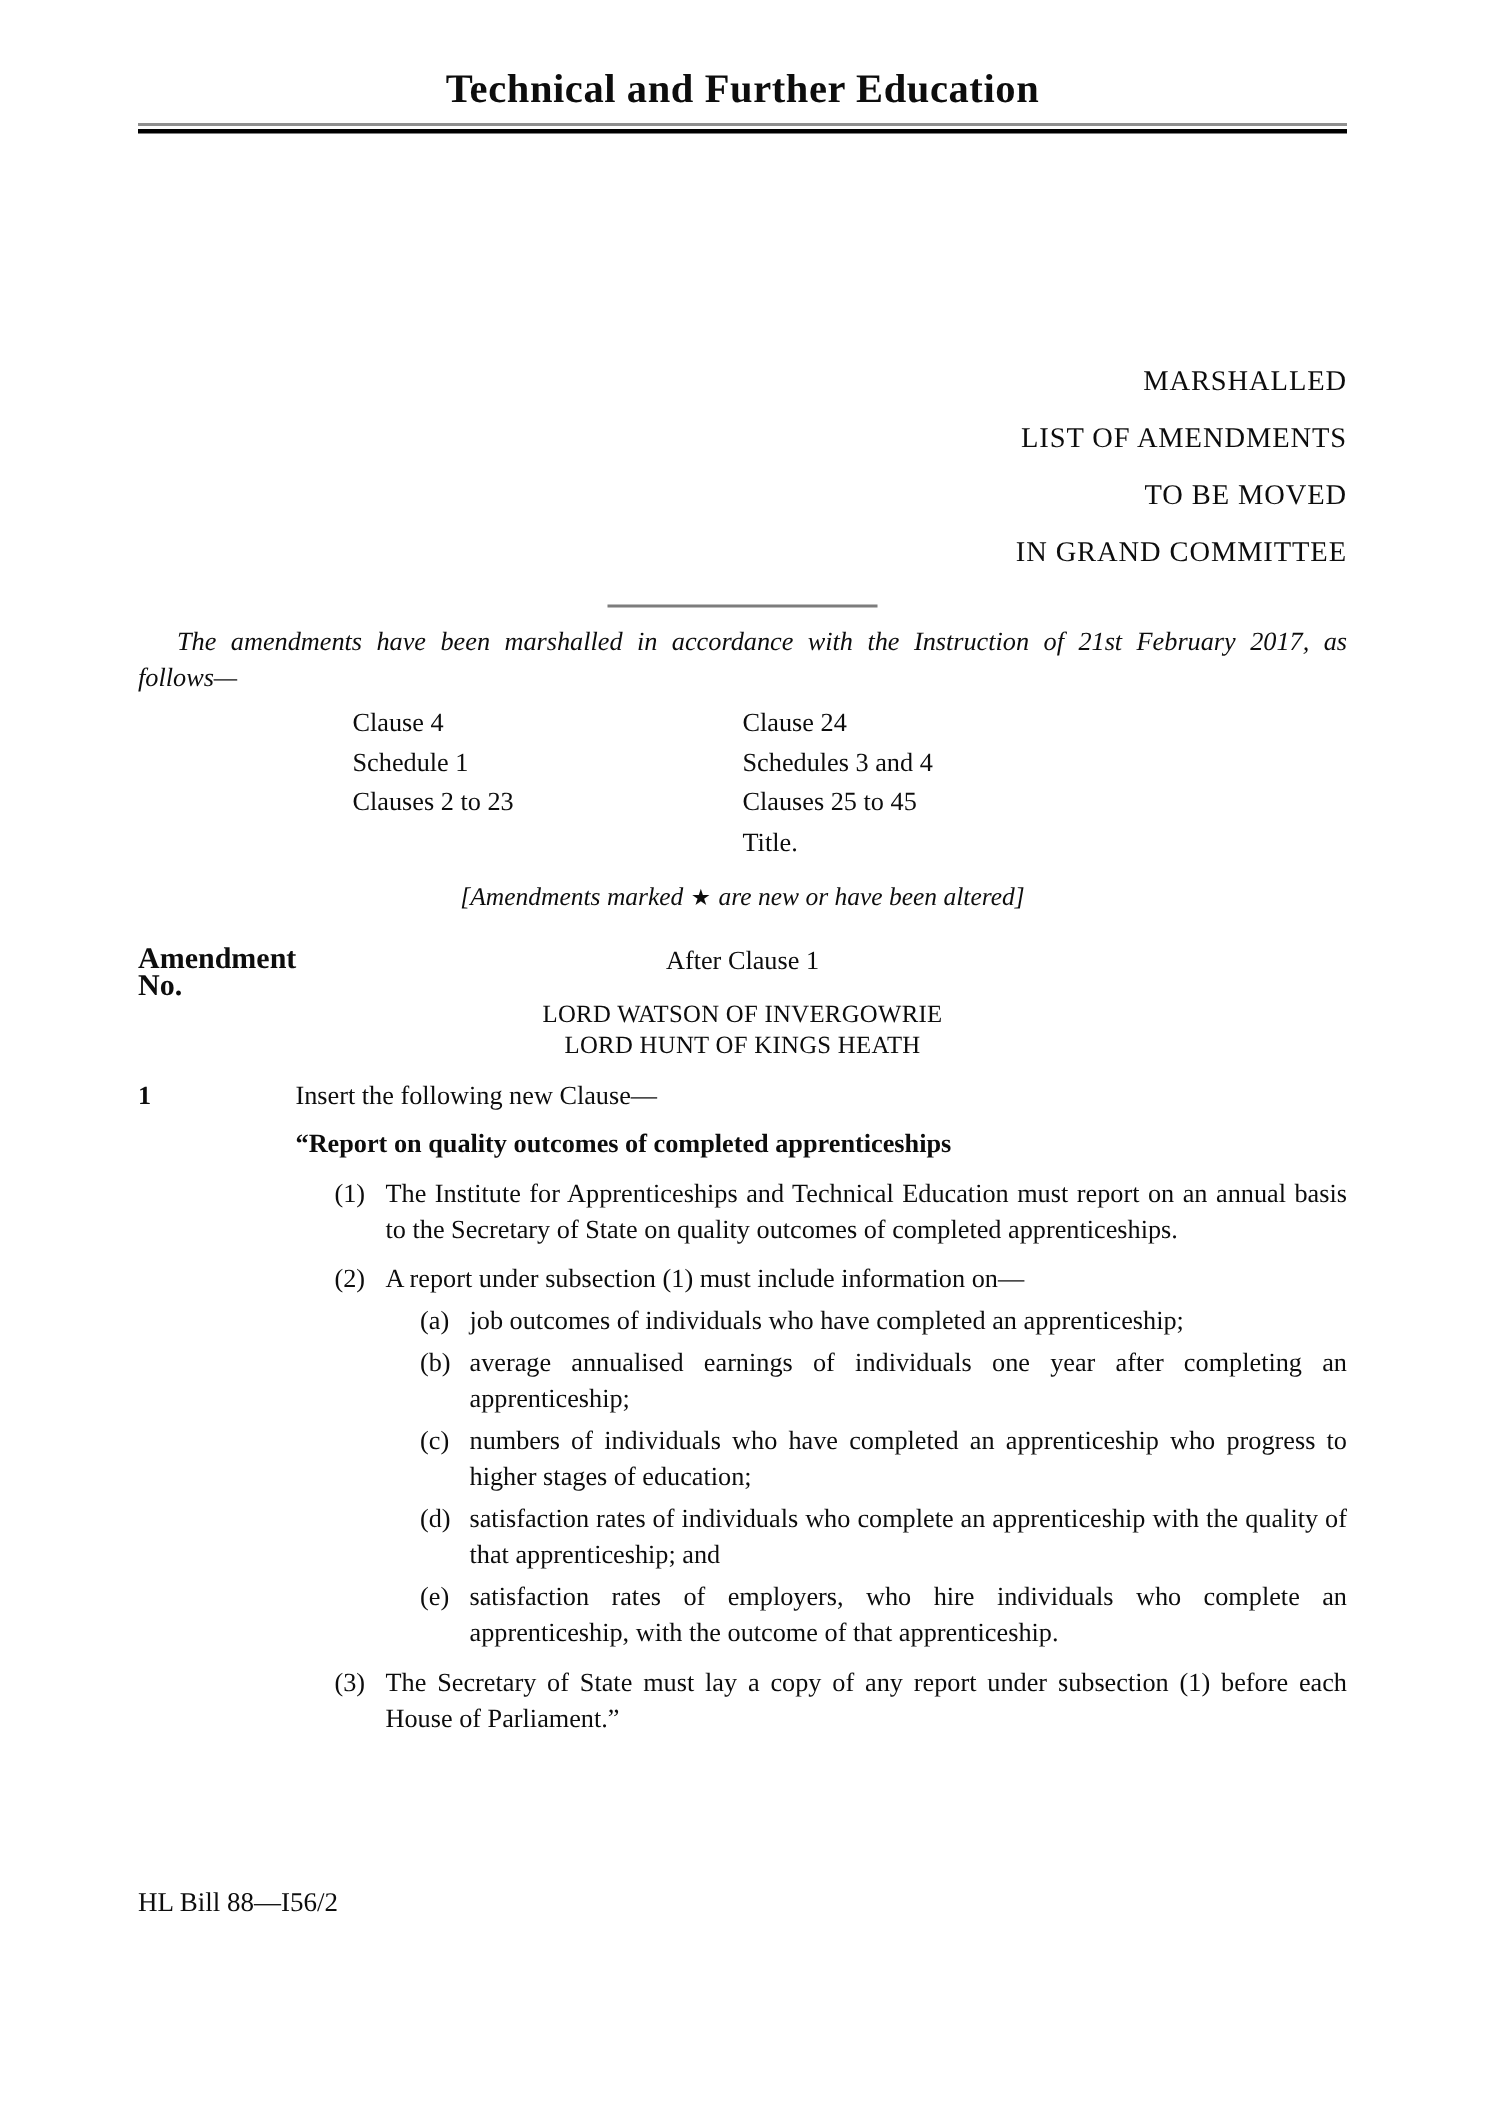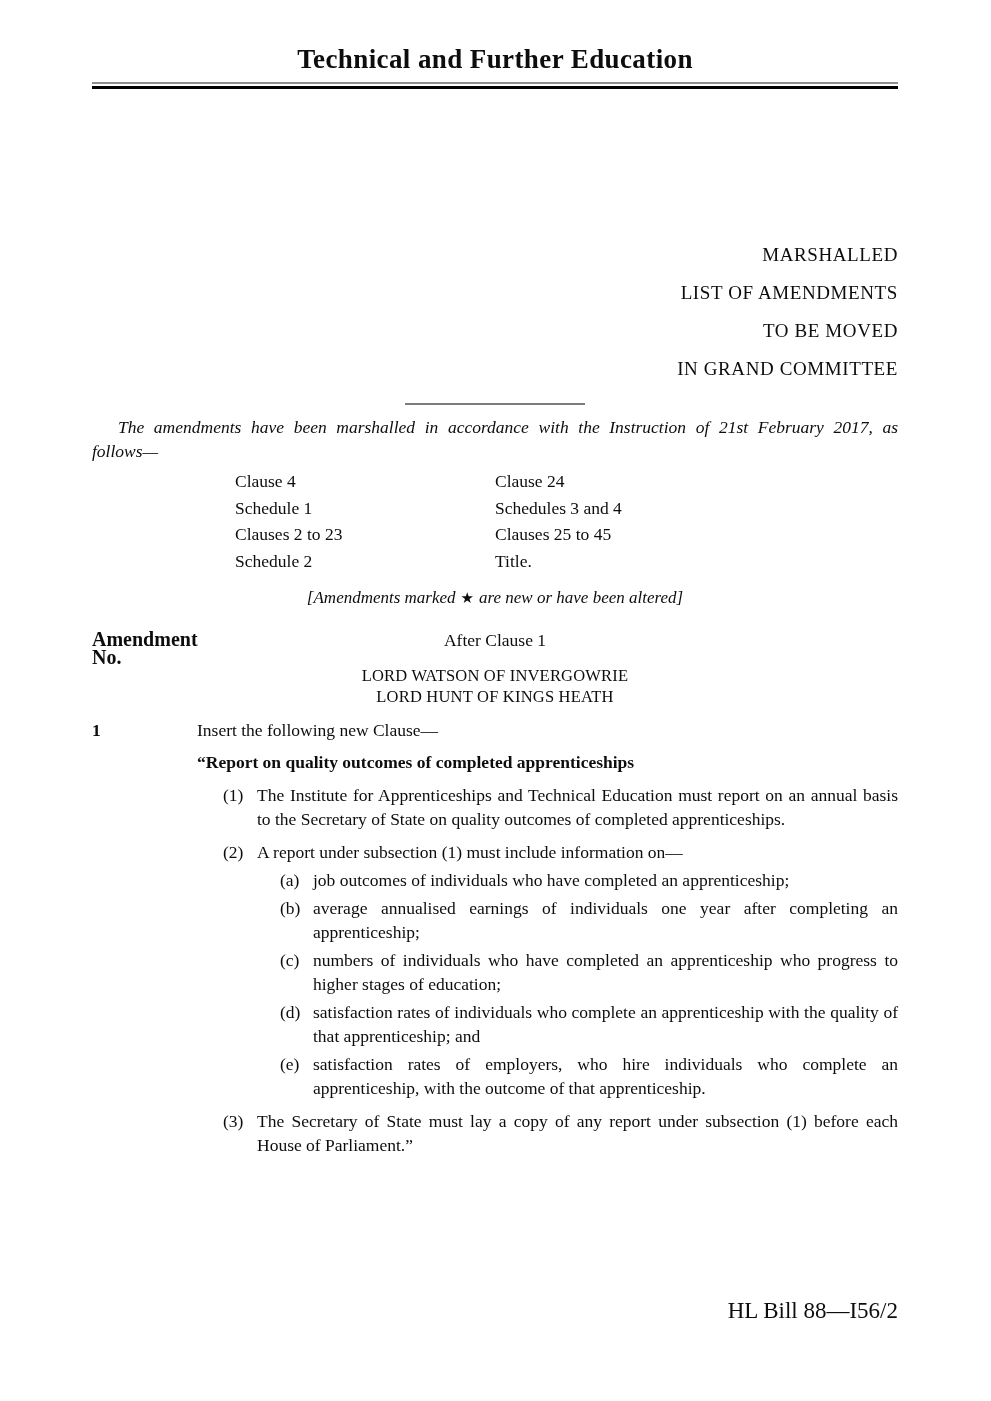--- a/index.html
+++ b/index.html
@@ -104,24 +104,24 @@
   .sub-item {
     position: relative;
     padding-left: 116px;
     text-align: justify;
     margin-top: 4px;
   }
   .item-letter { position: absolute; left: 83px; top: 0; }
 
   .footer {
     position: absolute;
-    left: 92px; right: 93px; top: 1298px;
+    left: 92px; right: 93px; top: 1258px;
     display: flex;
-    justify-content: flex-end;
-    font-size: 23px;
+    justify-content: flex-start;
+    font-size: 18px;
   }
 </style>
 </head>
 <body>
 
 <div class="content">
 
   <div class="doc-title">Technical and Further Education</div>
 
   <div class="rule-wrap">
@@ -138,21 +138,20 @@
 
   <div class="sep-line"></div>
 
   <div class="marshal-note">The amendments have been marshalled in accordance with the Instruction of 21st February 2017, as follows—</div>
 
   <div class="order-list">
     <div class="order-col-left">
       <div>Clause 4</div>
       <div>Schedule 1</div>
       <div>Clauses 2 to 23</div>
-      <div>Schedule 2</div>
     </div>
     <div class="order-col-right">
       <div>Clause 24</div>
       <div>Schedules 3 and 4</div>
       <div>Clauses 25 to 45</div>
       <div>Title.</div>
     </div>
   </div>
 
   <div class="star-note">

